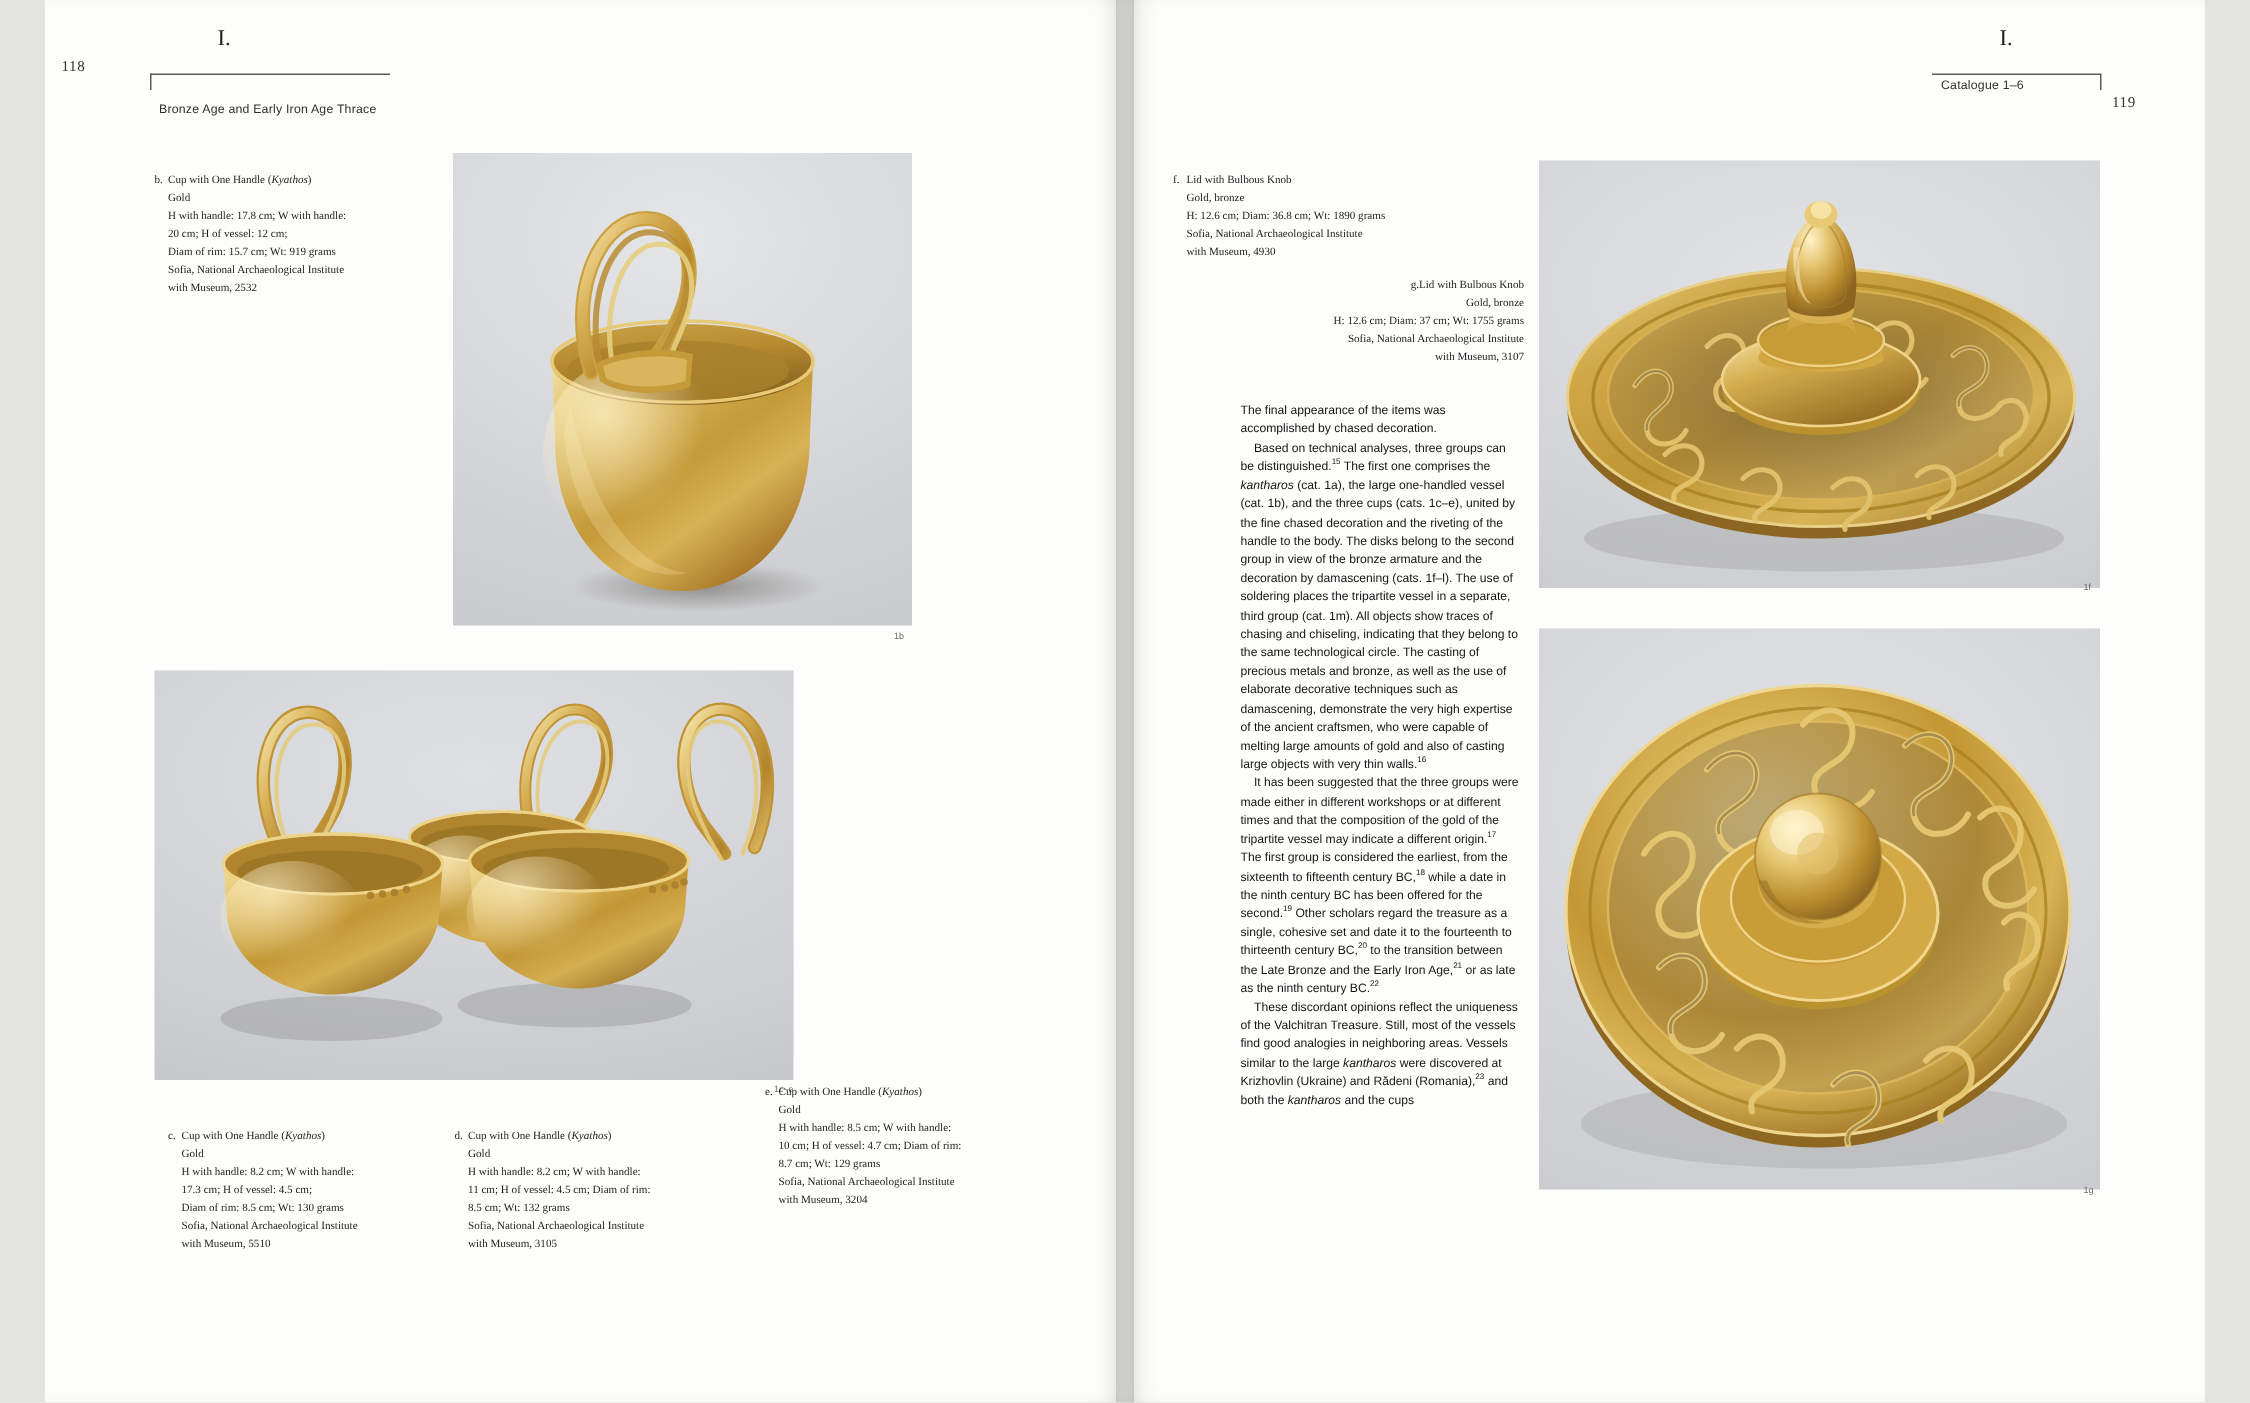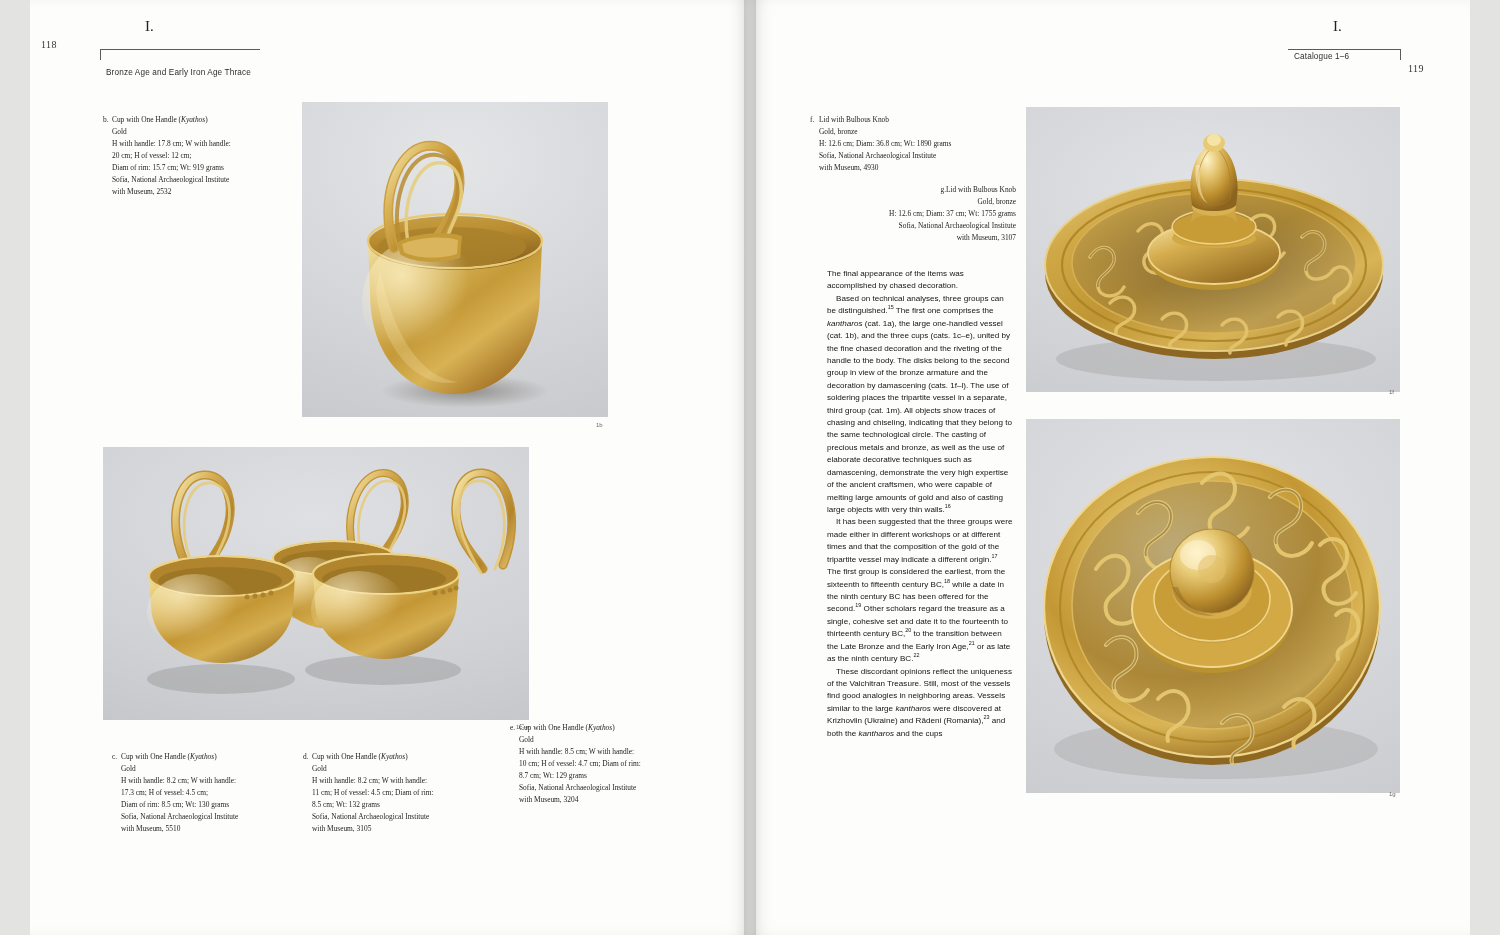--- a/index.html
+++ b/index.html
@@ -274,21 +274,21 @@
   <div class="cap" style="left:498px;top:722px;width:182px;margin-left:12px;">
     <div class="ln"><span class="idx">e.</span><span><span>Cup with One Handle (</span><i>Kyathos</i><span>)</span></span></div>
     <div class="ln ind">Gold</div>
     <div class="ln ind">H with handle: 8.5 cm; W with handle:</div>
     <div class="ln ind">10 cm; H of vessel: 4.7 cm; Diam of rim:</div>
     <div class="ln ind">8.7 cm; Wt: 129 grams</div>
     <div class="ln ind">Sofia, National Archaeological Institute</div>
     <div class="ln ind">with Museum, 3204</div>
   </div>
 
-  <div class="cap" style="left:810px;top:114px;width:190px;font-family:Liberation Serif, serif;">
+  <div class="cap" style="left:782px;top:114px;width:190px;font-family:Liberation Serif, serif;">
     <div class="ln"><span class="idx">f.</span><span>Lid with Bulbous Knob</span></div>
     <div class="ln ind">Gold, bronze</div>
     <div class="ln ind">H: 12.6 cm; Diam: 36.8 cm; Wt: 1890 grams</div>
     <div class="ln ind">Sofia, National Archaeological Institute</div>
     <div class="ln ind">with Museum, 4930</div>
   </div>
 
   <div class="cap" style="left:826px;top:184px;width:190px;text-align:right;">
     <div class="ln"><span class="idx">g.</span><span>Lid with Bulbous Knob</span></div>
     <div class="ln ind">Gold, bronze</div>

